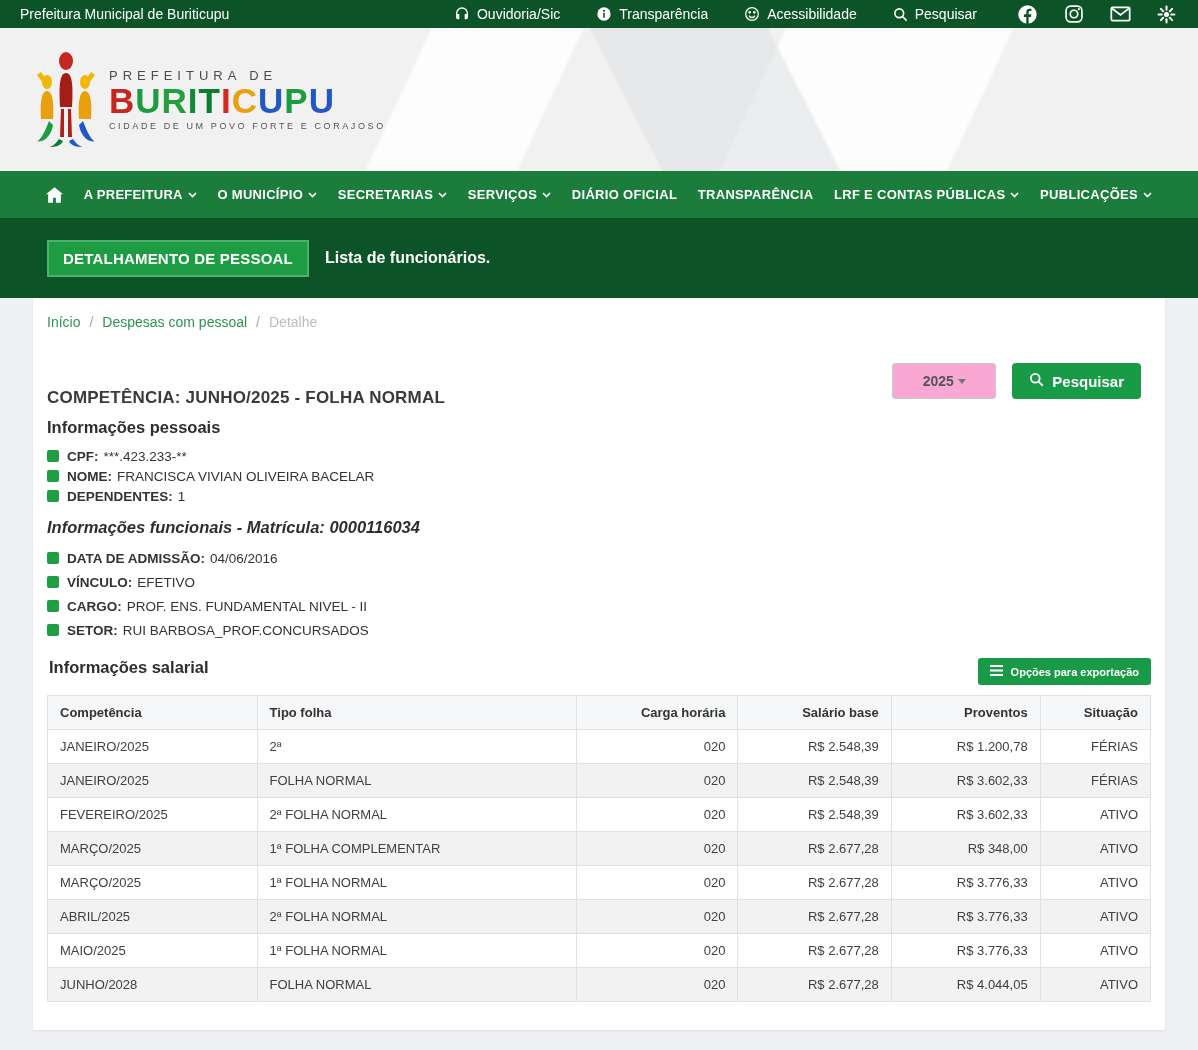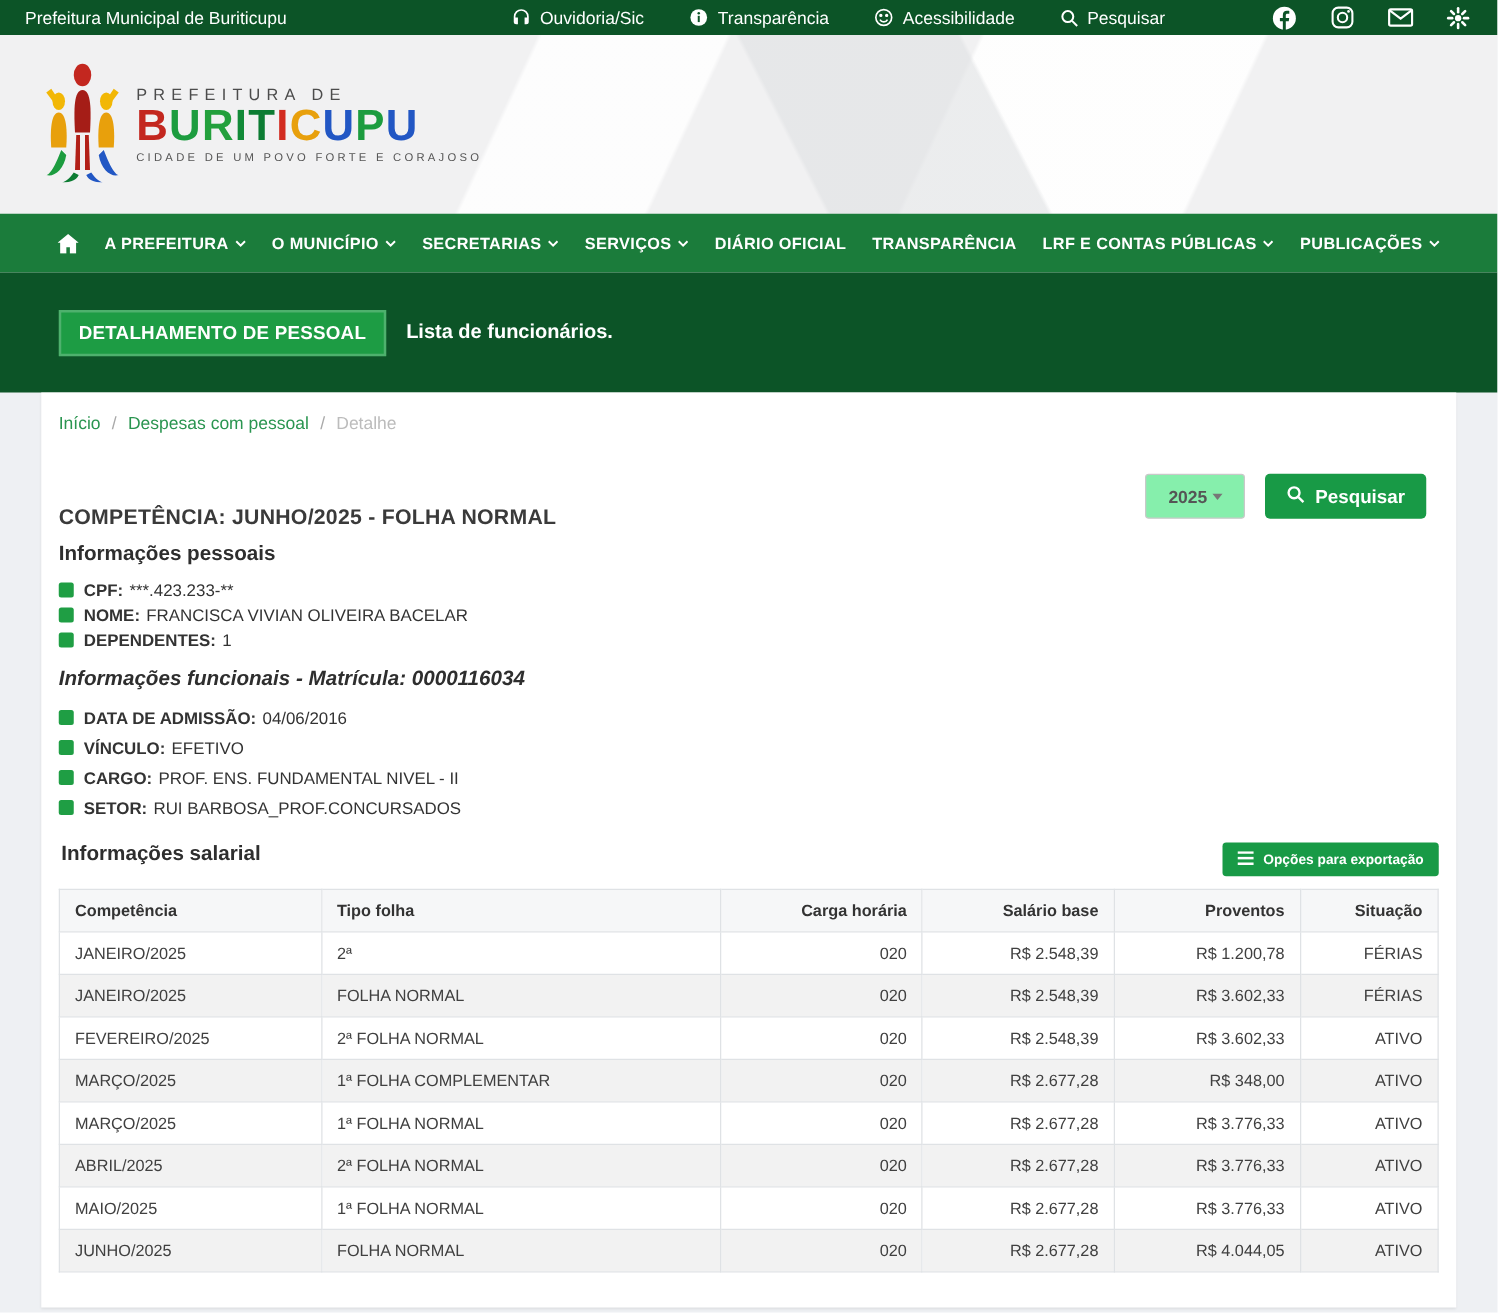--- a/index.html
+++ b/index.html
@@ -2,21 +2,21 @@
 <html><head>
 <meta charset="utf-8">
 <style>
   * { margin:0; padding:0; box-sizing:border-box; }
   html,body { width:1198px; height:1050px; overflow:hidden; }
   body { font-family:"Liberation Sans", sans-serif; background:#eef0f3; }
 
   
   .topbar { height:28px; background:#0c5427; display:flex; align-items:center; padding:0 22px 0 20px; color:#fff; }
   .topbar .site-name { font-size:14px; color:#fff; }
-  .topbar-right { margin-left:auto; display:flex; align-items:center;gap:45px; }
+  .topbar-right { margin-left:auto; display:flex; align-items:center; }
   .tb-links { display:flex; align-items:center; gap:36px; }
   .tb-link { display:flex; align-items:center; gap:7px; font-size:14px; cursor:pointer; white-space:nowrap; }
   .tb-link .icon, .tb-social .icon { display:flex; align-items:center; }
   .tb-socials { display:flex; align-items:center; gap:26px; margin-left:40px; }
   .tb-social { cursor:pointer; display:flex; align-items:center; }
   .topbar svg { display:block; }
 
   
   .header { height:143px; background-color:#f1f1f2;
     background-image:
@@ -28,36 +28,36 @@
   .logo-text .l1 { font-size:13px; letter-spacing:5px; color:#4c4c4c; font-weight:500; }
   .logo-text .l2 { font-size:35px; font-weight:800; letter-spacing:1px; line-height:1.05; }
   .logo-text .l3 { font-size:9px; letter-spacing:2.6px; color:#555; margin-top:2px; }
 
   
   .nav { height:47px; background:#1b7c3b; display:flex; align-items:center; padding:0 46px; list-style:none; justify-content:space-between; }
   .nav-item { display:flex; align-items:center; gap:5px; color:#fff; font-size:13px; font-weight:700; letter-spacing:.3px; cursor:pointer; white-space:nowrap; }
   .nav-item svg { display:block; }
 
   
-  .title-band { height:96px; background:#0c5427; display:flex; align-items:center; padding:0 47px; gap:16px; }
+  .title-band { height:80px; background:#0c5427; display:flex; align-items:center; padding:0 47px; gap:16px; }
   .page-badge { background:#1d9c44; border:2px solid rgba(255,255,255,.22); color:#fff; font-size:15px; font-weight:700; padding:8px 14px; letter-spacing:.2px; }
   .page-subtitle { color:#fff; font-size:16px; font-weight:700; }
 
   
   .card { background:#fff; margin:0 33px 13px; padding:12px 12px 28px; box-shadow:0 1px 2px rgba(0,0,0,.08); }
 
   .breadcrumb { list-style:none; display:flex; align-items:center; gap:9px; font-size:14px; padding:4px 2px 0; }
   .bc-link { color:#2a9550; cursor:pointer; }
   .bc-sep { color:#a9a9a9; }
   .bc-current { color:#bcbcbc; }
 
   .comp-row { display:flex; align-items:center; margin-top:24px; padding:0 2px; }
   .comp-title { font-size:17px; font-weight:700; color:#3a3a3a; letter-spacing:.2px;margin-top:34px; }
   .comp-controls { margin-left:auto; display:flex; align-items:center; gap:16px; margin-right:10px; }
-  .year-select { width:80px; height:36px; border:1px solid #c9c9c9; border-radius:3px; background:#86efac; display:flex; align-items:center; justify-content:center; gap:4px; font-size:14px; font-weight:700; color:#555; cursor:pointer; }
+  .year-select { width:104px; height:36px; border:1px solid #c9c9c9; border-radius:3px; background:#f9a8d4; display:flex; align-items:center; justify-content:center; gap:4px; font-size:14px; font-weight:700; color:#555; cursor:pointer; }
   .year-caret { width:0; height:0; border-left:4px solid transparent; border-right:4px solid transparent; border-top:5px solid #777; }
   .btn-green { background:#189a46; color:#fff; border:none; border-radius:4px; display:flex; align-items:center; gap:8px; cursor:pointer; font-family:"Liberation Sans",sans-serif; }
   .search-btn { height:36px; padding:0 17px; font-size:15px; font-weight:600; }
 
   .section-title { font-size:16.5px; font-weight:700; color:#2e2e2e; padding:0 2px; }
   .st-personal { margin-top:10px; }
   .st-functional { margin-top:12px;font-style:italic; }
 
   .info-list { list-style:none; margin-top:9px; padding:0 2px; }
   .info-list li { display:flex; align-items:center; font-size:13.5px; color:#333; }
@@ -422,21 +422,21 @@
         </tr>
         <tr>
           <td class="al-left">MAIO/2025</td>
           <td class="al-left">1ª FOLHA NORMAL</td>
           <td class="al-right">020</td>
           <td class="al-right">R$ 2.677,28</td>
           <td class="al-right">R$ 3.776,33</td>
           <td class="al-right">ATIVO</td>
         </tr>
         <tr>
-          <td class="al-left">JUNHO/2025</td>
+          <td class="al-left">JUNHO/2028</td>
           <td class="al-left">FOLHA NORMAL</td>
           <td class="al-right">020</td>
           <td class="al-right">R$ 2.677,28</td>
           <td class="al-right">R$ 4.044,05</td>
           <td class="al-right">ATIVO</td>
         </tr>
       </tbody>
   </table>
 
 </div>

